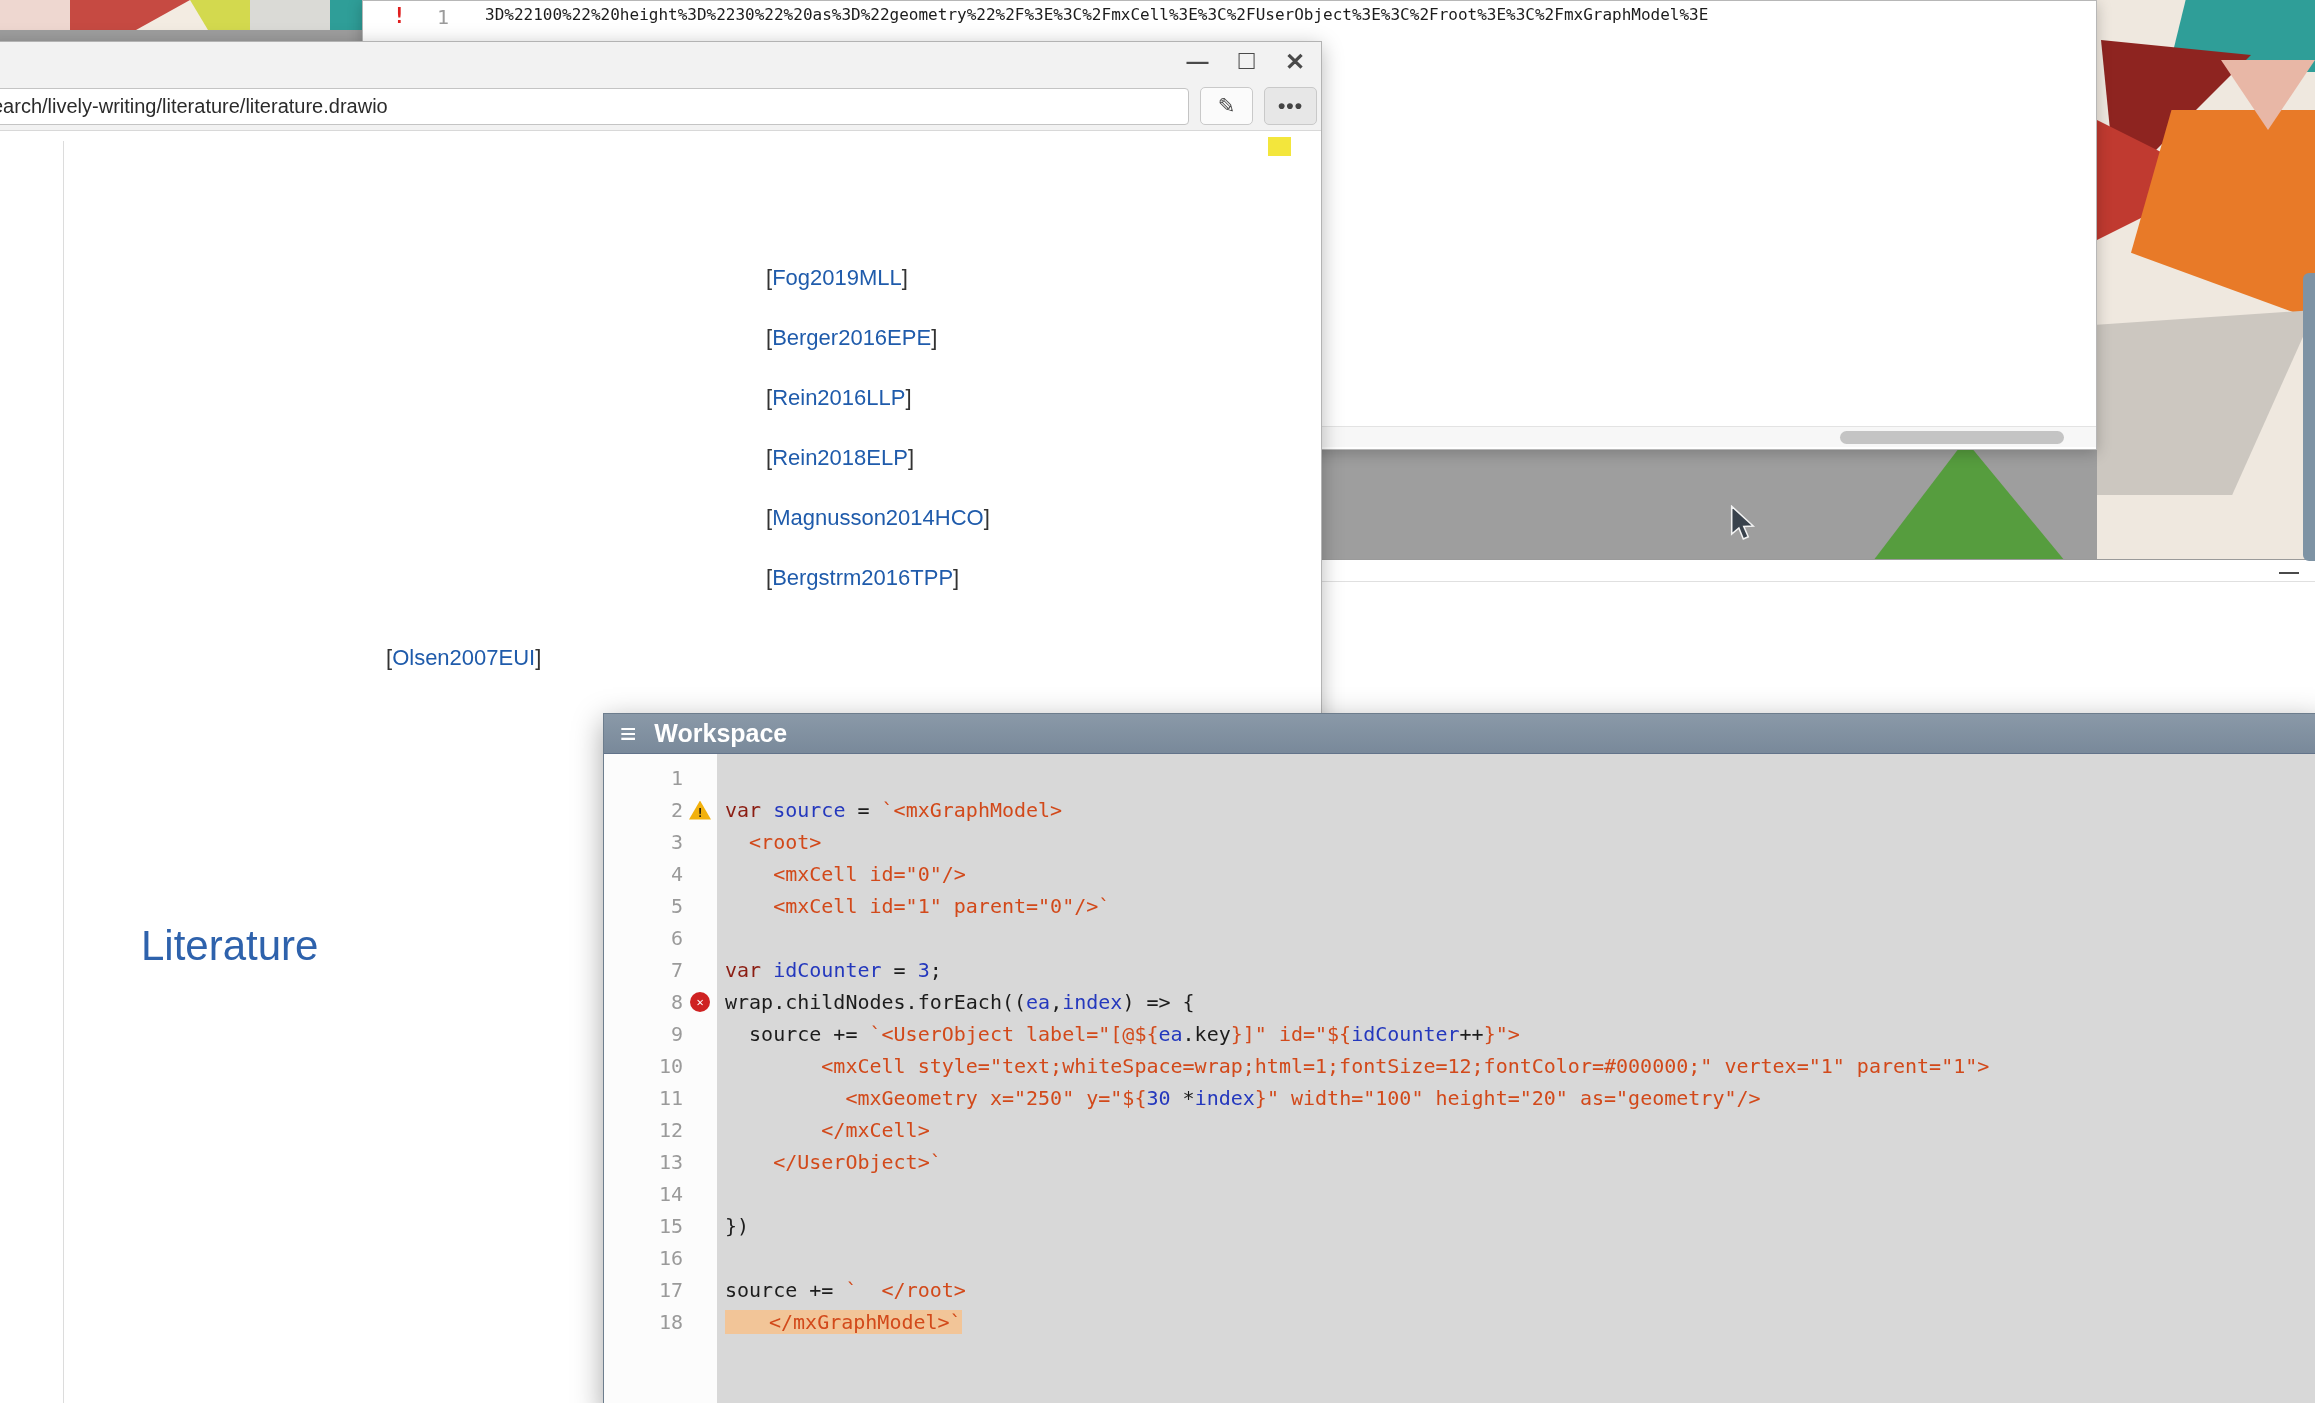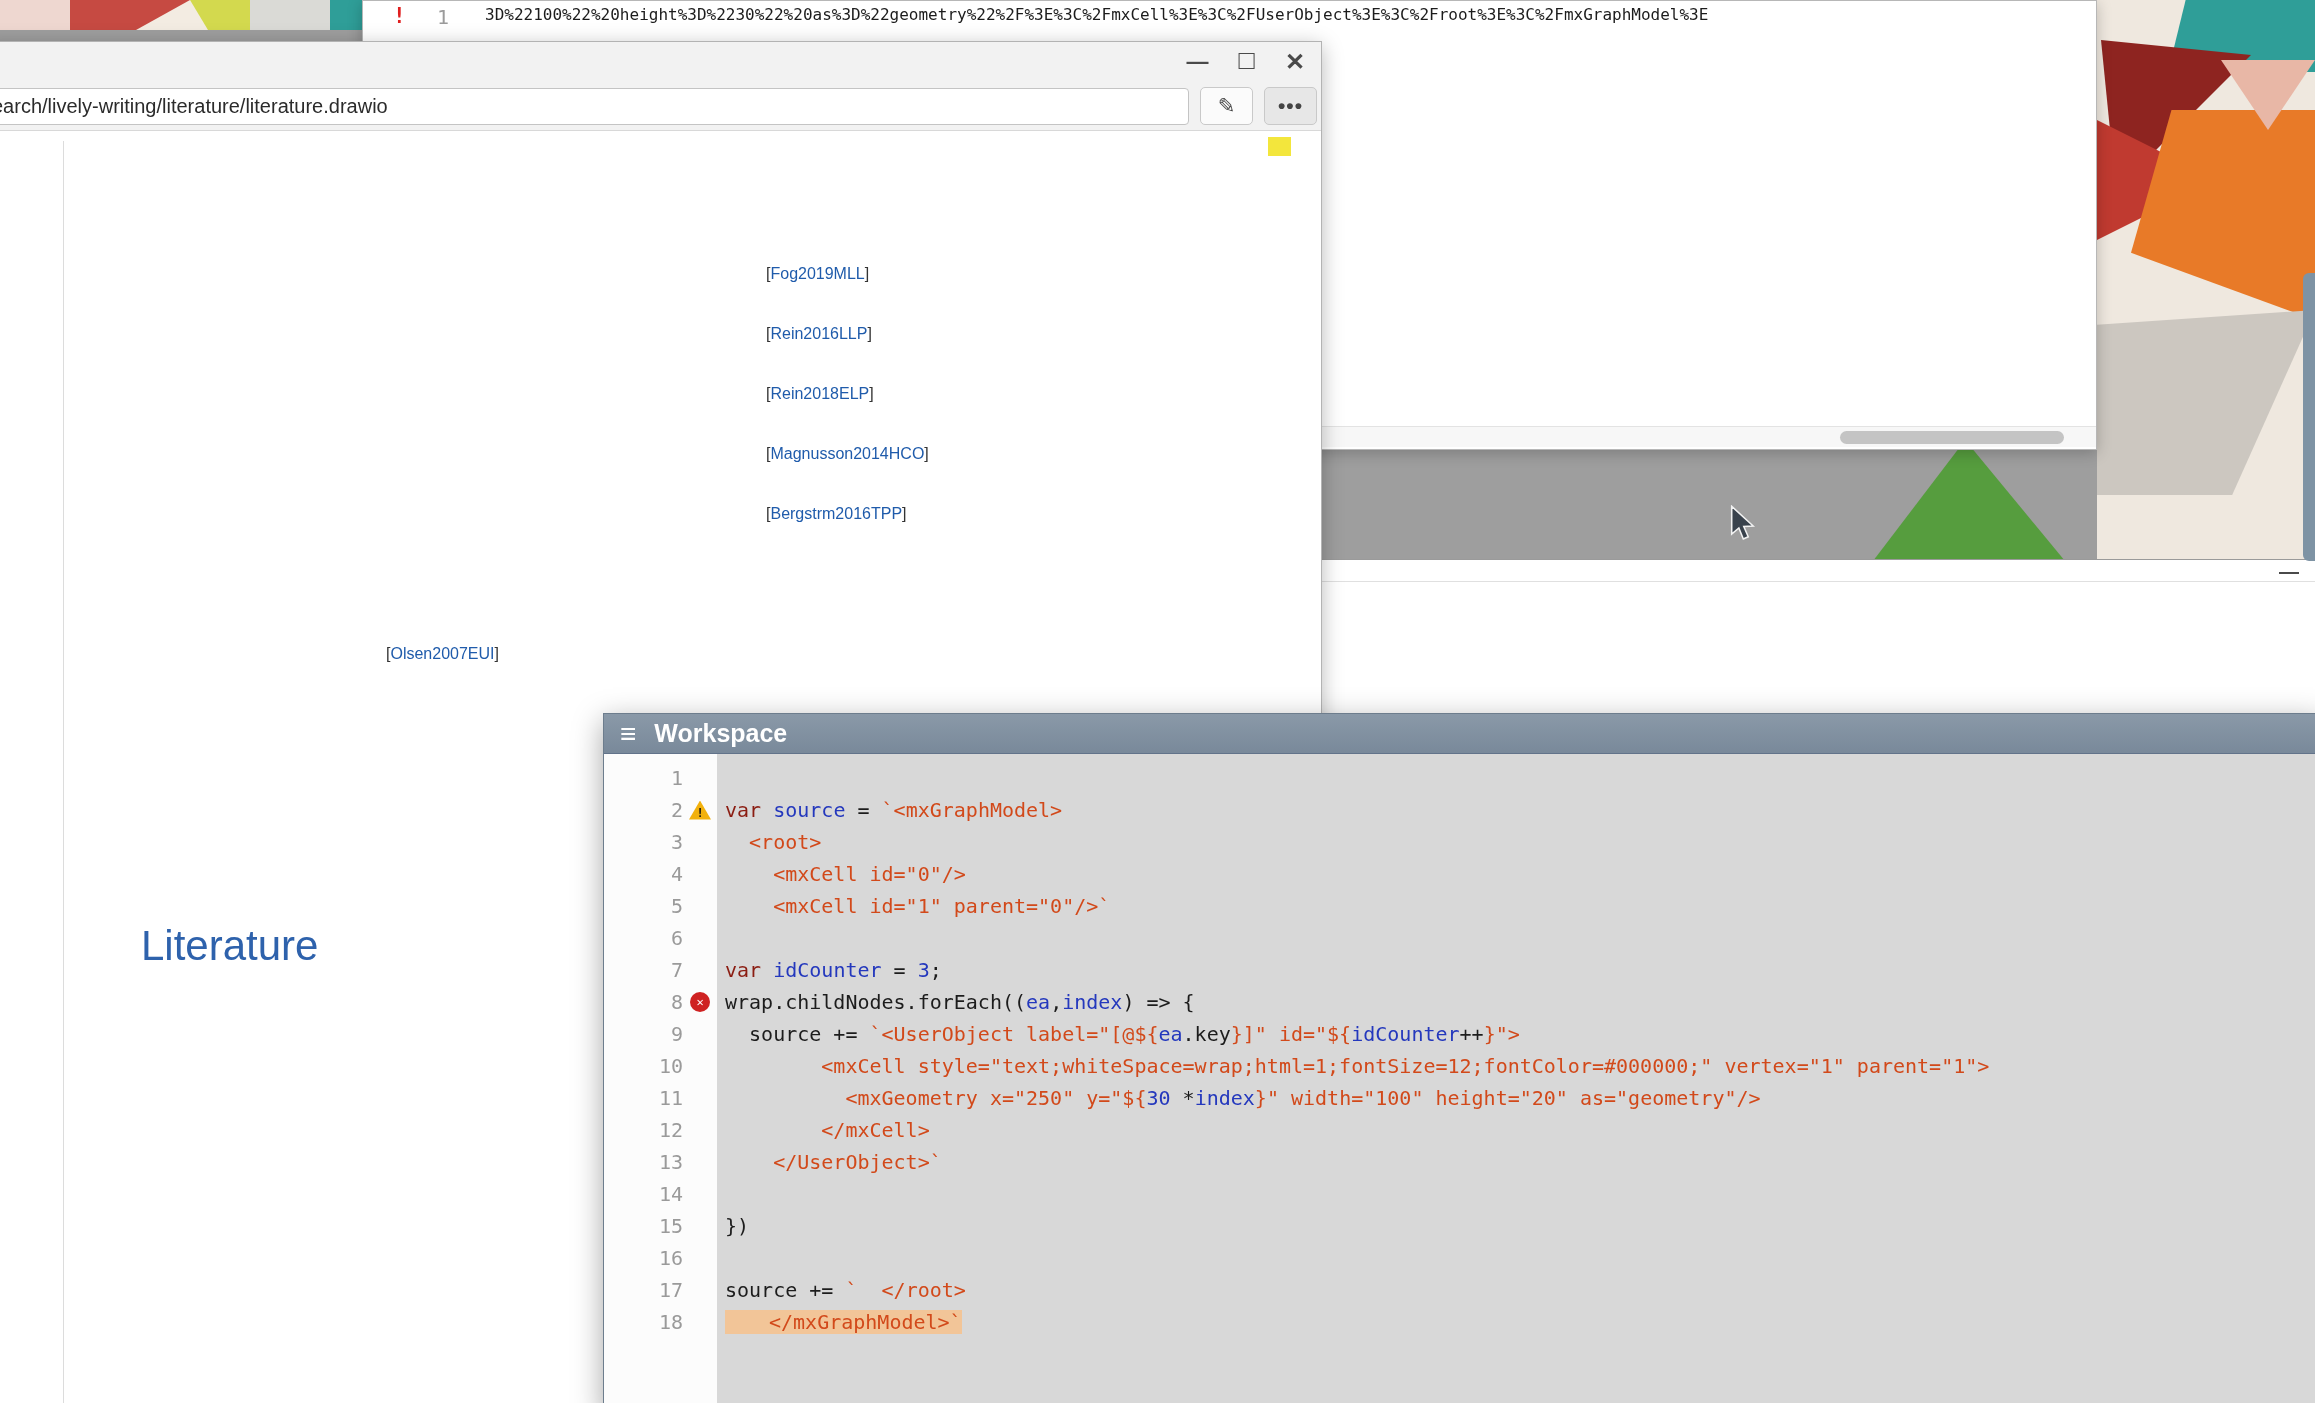--- a/index.html
+++ b/index.html
@@ -51,21 +51,21 @@
   .dw-addr { height:49px; background:#f2f2f2; border-bottom:1px solid #d8d8d8; display:flex; align-items:center; }
   .dw-input { width:1208px; height:37px; border:1px solid #c4c4c4; border-radius:4px; background:#fff;
               font-size:20px; color:#2b2b2b; padding:0 10px; font-family:"Liberation Sans",sans-serif; }
   .dw-btn { height:38px; width:53px; margin-left:11px; border:1px solid #c9c9c9; border-radius:5px;
             background:#fbfbfb; color:#444; font-size:21px; display:flex; align-items:center; justify-content:center; }
   .dw-btn.more { background:#e7e7e7; font-weight:bold; letter-spacing:1px; }
   .dw-content { position:absolute; left:0; top:90px; right:0; bottom:0; background:#fff; overflow:hidden; }
   .dw-vline { position:absolute; left:82px; top:9px; bottom:0; width:1px; background:#dcdcdc; }
   .dw-note { position:absolute; left:1287px; top:5px; width:23px; height:19px; background:#f3e63c; }
   .cite-col { position:absolute; left:785px; top:133px; display:flex; flex-direction:column; }
-  .cite { display:block; height:60px; font-size:16px; text-decoration:none; cursor:pointer; }
+  .cite { display:block; height:60px; font-size:22px; text-decoration:none; cursor:pointer; }
   .cite .br { color:#333; }
   .cite .key { color:#1f5bab; }
   .cite-side { position:absolute; left:405px; top:513px;text-align:center; }
   .dw-heading { position:absolute; left:160px; top:790px; font-size:42px; color:#2e62ac; }
 
   
   .ws { left:603px; top:713px; width:1720px; height:700px; z-index:5;
         border:1px solid #6d7d8d; box-shadow:0 8px 28px rgba(0,0,0,.35); background:#d8d8d8; }
   .ws-titlebar { height:40px; background:linear-gradient(#8a99a8,#79899a); border-bottom:1px solid #62738a;
                  display:flex; align-items:center; }
@@ -149,20 +149,21 @@
       </div>
       <div class="dw-btn more">
         <span>•••</span>
       </div>
     </div>
     <div class="dw-content">
       <div class="dw-vline"></div>
       <div class="dw-note"></div>
       <div class="cite-col">
           <a class="cite"><span class="br">[</span><span class="key">Fog2019MLL</span><span class="br">]</span></a>
+          <a class="cite"><span class="br">[</span><span class="key">Berger2016EPE</span><span class="br">]</span></a>
           <a class="cite"><span class="br">[</span><span class="key">Rein2016LLP</span><span class="br">]</span></a>
           <a class="cite"><span class="br">[</span><span class="key">Rein2018ELP</span><span class="br">]</span></a>
           <a class="cite"><span class="br">[</span><span class="key">Magnusson2014HCO</span><span class="br">]</span></a>
           <a class="cite"><span class="br">[</span><span class="key">Bergstrm2016TPP</span><span class="br">]</span></a>
         </div>
       <div class="cite-side">
           <a class="cite"><span class="br">[</span><span class="key">Olsen2007EUI</span><span class="br">]</span></a>
         </div>
       <div class="dw-heading">Literature</div>
     </div>

